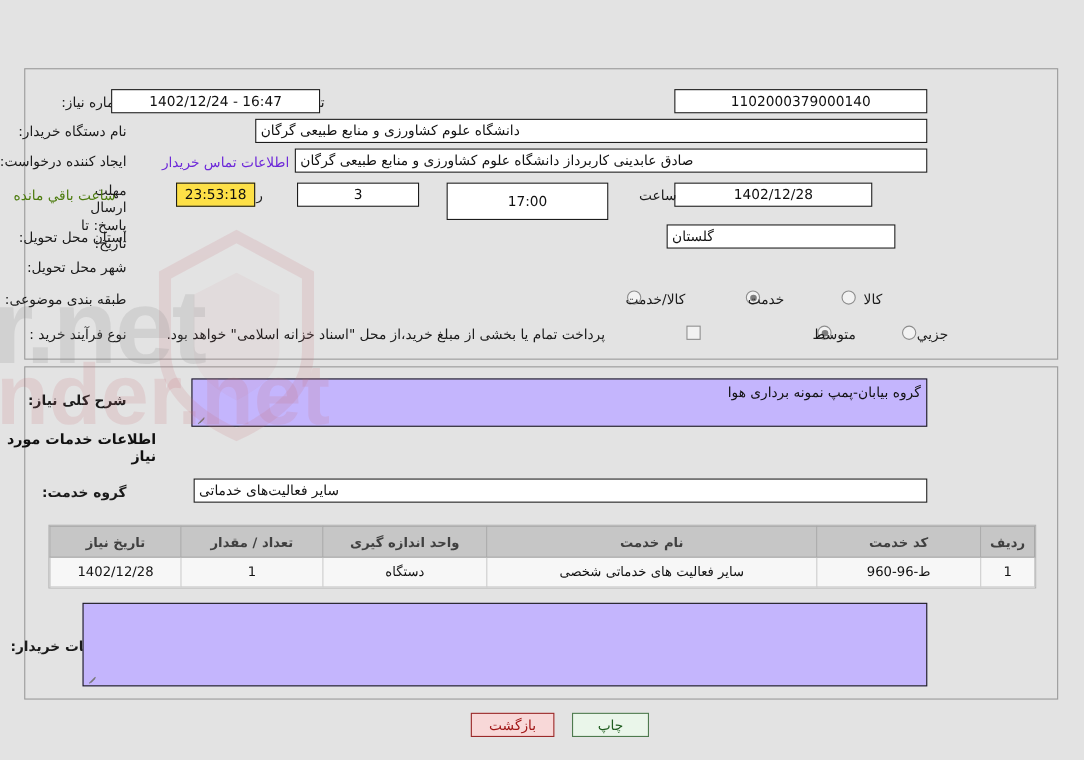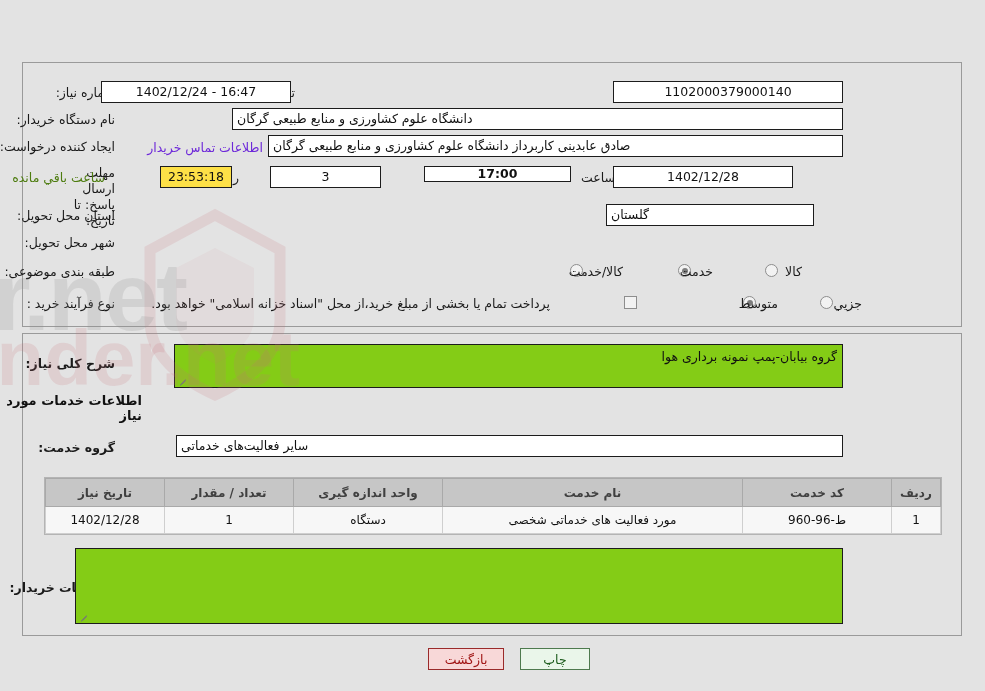--- a/index.html
+++ b/index.html
@@ -84,21 +84,21 @@
     white-space: nowrap;
     overflow: hidden;
   }
   .tbox.ctr    { justify-content: center; }
   .tbox.rt     { justify-content: flex-end; }
   .tbox.cream  { background: #fde047; }
 
   
   .tarea {
     position: absolute;
-    background: #84cc16;
+    background: #c4b5fd;
     border: 1px solid #1c1c1c;
     box-sizing: border-box;
     font-size: 12.5px;
     color: #111;
     padding: 4px 5px;
     overflow: hidden;
     text-align: right;
   }
   .resize-grip {
     position: absolute;
@@ -237,21 +237,21 @@
   <div class="lbl" style="right:870px; top:112px;">نام دستگاه خریدار:</div>
   <div class="tbox rt" style="left:232px; top:108px; width:611px; height:22px;">دانشگاه علوم کشاورزی و منابع طبیعی گرگان</div>
 
   <div class="lbl" style="right:870px; top:139px;">ایجاد کننده درخواست:</div>
   <div class="tbox rt" style="left:268px; top:135px; width:575px; height:22px;">صادق عابدینی کاربرداز دانشگاه علوم کشاورزی و منابع طبیعی گرگان</div>
   <div class="lbl link" style="right:722px; top:140px;">اطلاعات تماس خریدار</div>
 
   <div class="lbl" style="right:870px; top:165px; width:62px; text-align:right; white-space:normal; line-height:16px;">مهلت ارسال پاسخ: تا تاریخ:</div>
   <div class="tbox ctr" style="left:613px; top:166px; width:180px; height:22px;">1402/12/28</div>
   <div class="lbl" style="right:370px; top:170px;">ساعت</div>
-  <div class="tbox ctr" style="left:424px; top:166px; width:147px; height:16px;font-weight:bold;">17:00</div>
+  <div class="tbox ctr" style="left:406px; top:166px; width:147px; height:34px;">17:00</div>
   <div class="tbox ctr" style="left:270px; top:166px; width:111px; height:22px;">3</div>
   <div class="lbl" style="right:746px; top:170px;">روز و</div>
   <div class="tbox ctr cream" style="left:160px; top:166px; width:72px; height:22px;">23:53:18</div>
   <div class="lbl blue" style="right:880px; top:170px;">ساعت باقي مانده</div>
 
   <div class="lbl" style="right:870px; top:208px;">استان محل تحویل:</div>
   <div class="tbox rt" style="left:606px; top:204px; width:208px; height:22px;">گلستان</div>
 
   <div class="lbl" style="right:870px; top:235px;">شهر محل تحویل:</div>
 
@@ -299,21 +299,21 @@
           <th>نام خدمت</th>
           <th style="width:140px;">واحد اندازه گیری</th>
           <th style="width:120px;">تعداد / مقدار</th>
           <th style="width:110px;">تاریخ نیاز</th>
         </tr>
       </thead>
       <tbody>
         <tr>
           <td>1</td>
           <td>ط-96-960</td>
-          <td>مورد فعالیت های خدماتی شخصی</td>
+          <td>سایر فعالیت های خدماتی شخصی</td>
           <td>دستگاه</td>
           <td>1</td>
           <td>1402/12/28</td>
         </tr>
       </tbody>
     </table>
   </div>
 
   <div class="lbl b" style="right:870px; top:580px;">توضیحات خریدار:</div>
   <div class="tarea" style="left:75px; top:548px; width:768px; height:76px;">

